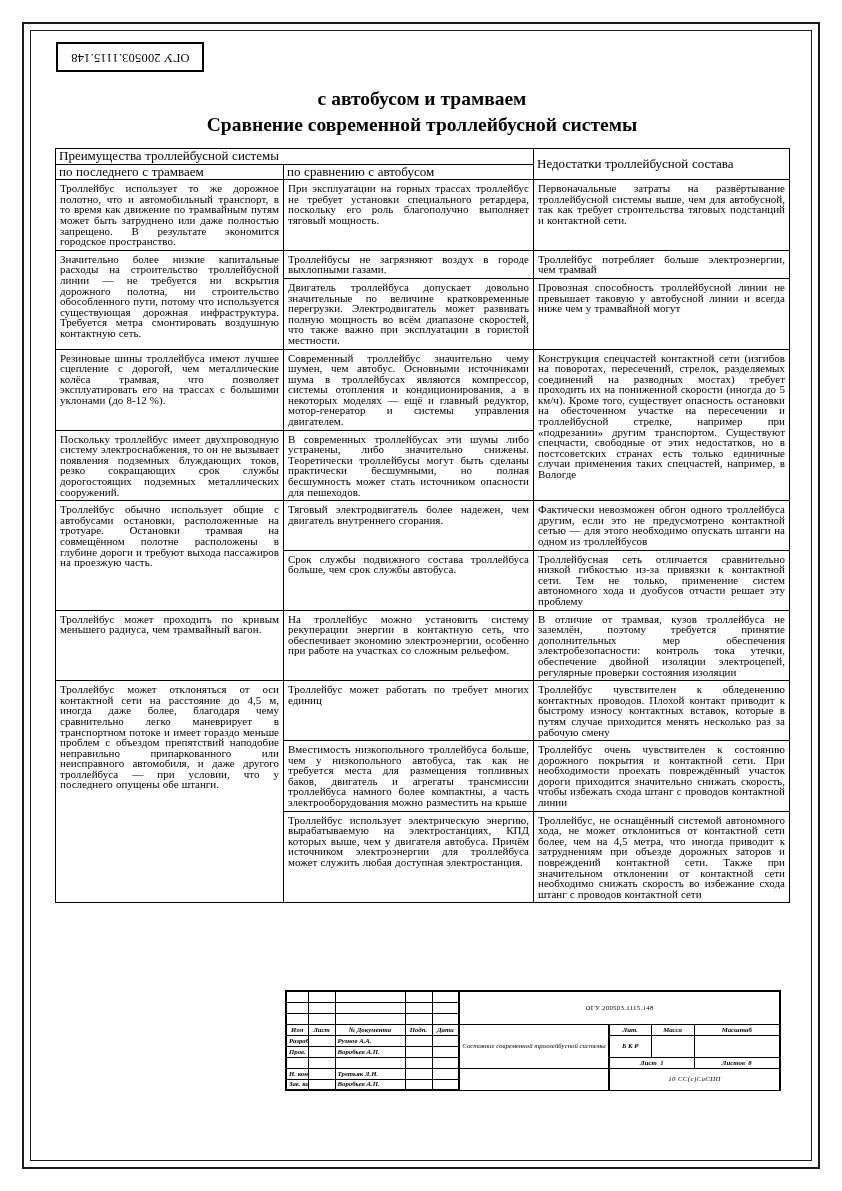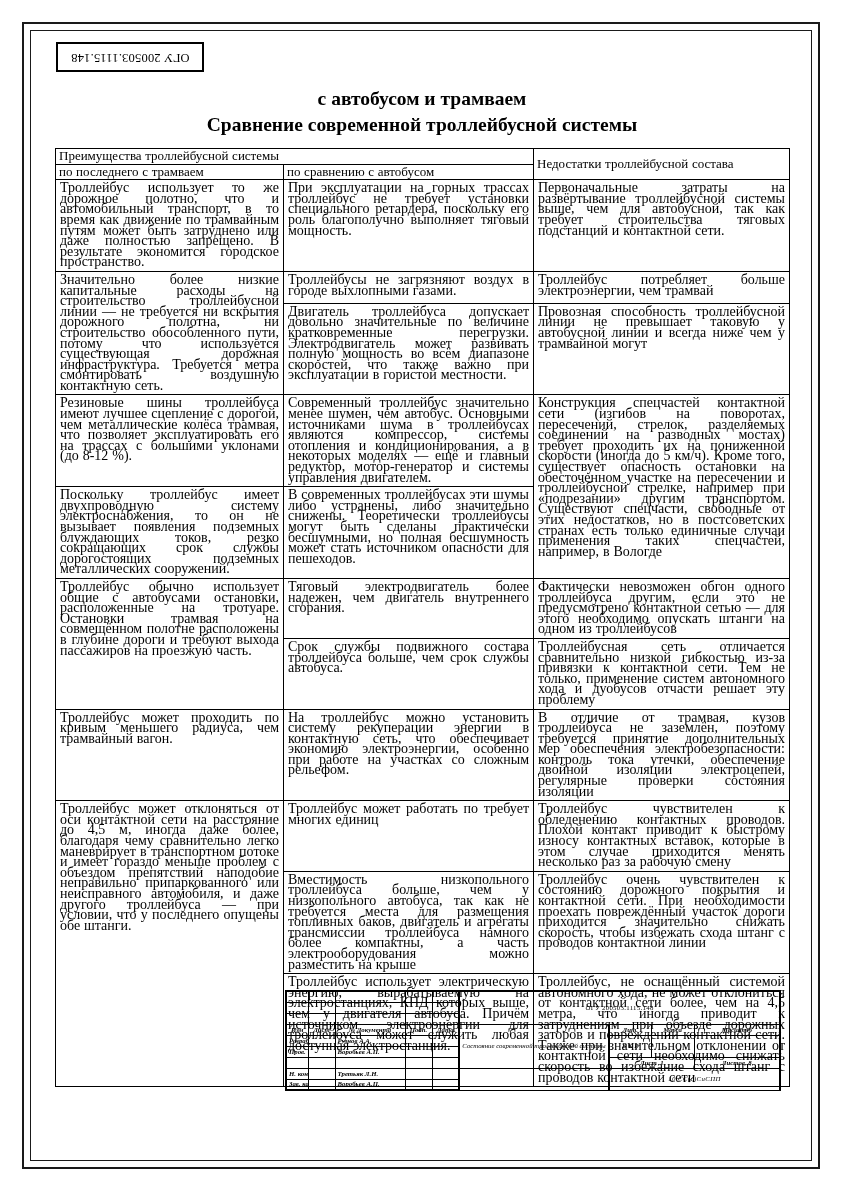--- a/index.html
+++ b/index.html
@@ -89,21 +89,21 @@
   }
   table.cmp {
     border-collapse: collapse;
     width: 734px;
     table-layout: fixed;
   }
   table.cmp td, table.cmp th {
     border: 1px solid #000;
     vertical-align: top;
     padding: 3px 4px 3px 4px;
-    font-size: 14px;
+    font-size: 11px;
     line-height: 10.6px;
     text-align: justify;
     text-align-last: left;
     font-family: "Liberation Serif", "DejaVu Serif", serif;
     word-spacing: 0.4px;
   }
   table.cmp th {
     text-align: center;
     font-weight: normal;
     vertical-align: middle;
@@ -216,21 +216,21 @@
             <td>Троллейбусы не загрязняют воздух в городе выхлопными газами.</td>
             <td>Троллейбус потребляет больше электроэнергии, чем трамвай</td>
           </tr>
           <tr>
             <td>Двигатель троллейбуса допускает довольно значительные по величине кратковременные перегрузки. Электродвигатель может развивать полную мощность во всём диапазоне скоростей, что также важно при эксплуатации в гористой местности.</td>
             <td>Провозная способность троллейбусной линии не превышает таковую у автобусной линии и всегда ниже чем у трамвайной могут</td>
           </tr>
 
           <tr>
             <td>Резиновые шины троллейбуса имеют лучшее сцепление с дорогой, чем металлические колёса трамвая, что позволяет эксплуатировать его на трассах с большими уклонами (до 8-12 %).</td>
-            <td>Современный троллейбус значительно менее шумен, чем автобус. Основными источниками шума в троллейбусах являются компрессор, системы отопления и кондиционирования, а в некоторых моделях — ещё и главный редуктор, мотор-генератор и системы управления двигателем.</td>
+            <td>Современный троллейбус значительно чему шумен, чем автобус. Основными источниками шума в троллейбусах являются компрессор, системы отопления и кондиционирования, а в некоторых моделях — ещё и главный редуктор, мотор-генератор и системы управления двигателем.</td>
             <td rowspan="2">Конструкция спецчастей контактной сети (изгибов на поворотах, пересечений, стрелок, разделяемых соединений на разводных мостах) требует проходить их на пониженной скорости (иногда до 5 км/ч). Кроме того, существует опасность остановки на обесточенном участке на пересечении и троллейбусной стрелке, например при «подрезании» другим транспортом. Существуют спецчасти, свободные от этих недостатков, но в постсоветских странах есть только единичные случаи применения таких спецчастей, например, в Вологде</td>
           </tr>
           <tr>
             <td>Поскольку троллейбус имеет двухпроводную систему электроснабжения, то он не вызывает появления подземных блуждающих токов, резко сокращающих срок службы дорогостоящих подземных металлических сооружений.</td>
             <td>В современных троллейбусах эти шумы либо устранены, либо значительно снижены. Теоретически троллейбусы могут быть сделаны практически бесшумными, но полная бесшумность может стать источником опасности для пешеходов.</td>
           </tr>
 
           <tr>
             <td rowspan="2">Троллейбус обычно использует общие с автобусами остановки, расположенные на тротуаре. Остановки трамвая на совмещённом полотне расположены в глубине дороги и требуют выхода пассажиров на проезжую часть.</td>
             <td>Тяговый электродвигатель более надежен, чем двигатель внутреннего сгорания.</td>
@@ -243,21 +243,21 @@
 
           <tr>
             <td>Троллейбус может проходить по кривым меньшего радиуса, чем трамвайный вагон.</td>
             <td>На троллейбус можно установить систему рекуперации энергии в контактную сеть, что обеспечивает экономию электроэнергии, особенно при работе на участках со сложным рельефом.</td>
             <td>В отличие от трамвая, кузов троллейбуса не заземлён, поэтому требуется принятие дополнительных мер обеспечения электробезопасности: контроль тока утечки, обеспечение двойной изоляции электроцепей, регулярные проверки состояния изоляции</td>
           </tr>
 
           <tr>
             <td rowspan="3">Троллейбус может отклоняться от оси контактной сети на расстояние до 4,5 м, иногда даже более, благодаря чему сравнительно легко маневрирует в транспортном потоке и имеет гораздо меньше проблем с объездом препятствий наподобие неправильно припаркованного или неисправного автомобиля, и даже другого троллейбуса — при условии, что у последнего опущены обе штанги.</td>
             <td>Троллейбус может работать по требует многих единиц</td>
-            <td>Троллейбус чувствителен к обледенению контактных проводов. Плохой контакт приводит к быстрому износу контактных вставок, которые в этом случае приходится менять несколько раз за рабочую смену</td>
+            <td>Троллейбус чувствителен к обледенению контактных проводов. Плохой контакт приводит к быстрому износу контактных вставок, которые в путям случае приходится менять несколько раз за рабочую смену</td>
           </tr>
           <tr>
             <td>Вместимость низкопольного троллейбуса больше, чем у низкопольного автобуса, так как не требуется места для размещения топливных баков, двигатель и агрегаты трансмиссии троллейбуса намного более компактны, а часть электрооборудования можно разместить на крыше</td>
             <td>Троллейбус очень чувствителен к состоянию дорожного покрытия и контактной сети. При необходимости проехать повреждённый участок дороги приходится значительно снижать скорость, чтобы избежать схода штанг с проводов контактной линии</td>
           </tr>
           <tr>
             <td>Троллейбус использует электрическую энергию, вырабатываемую на электростанциях, КПД которых выше, чем у двигателя автобуса. Причём источником электроэнергии для троллейбуса может служить любая доступная электростанция.</td>
             <td>Троллейбус, не оснащённый системой автономного хода, не может отклониться от контактной сети более, чем на 4,5 метра, что иногда приводит к затруднениям при объезде дорожных заторов и повреждений контактной сети. Также при значительном отклонении от контактной сети необходимо снижать скорость во избежание схода штанг с проводов контактной сети</td>
           </tr>
         </tbody>

